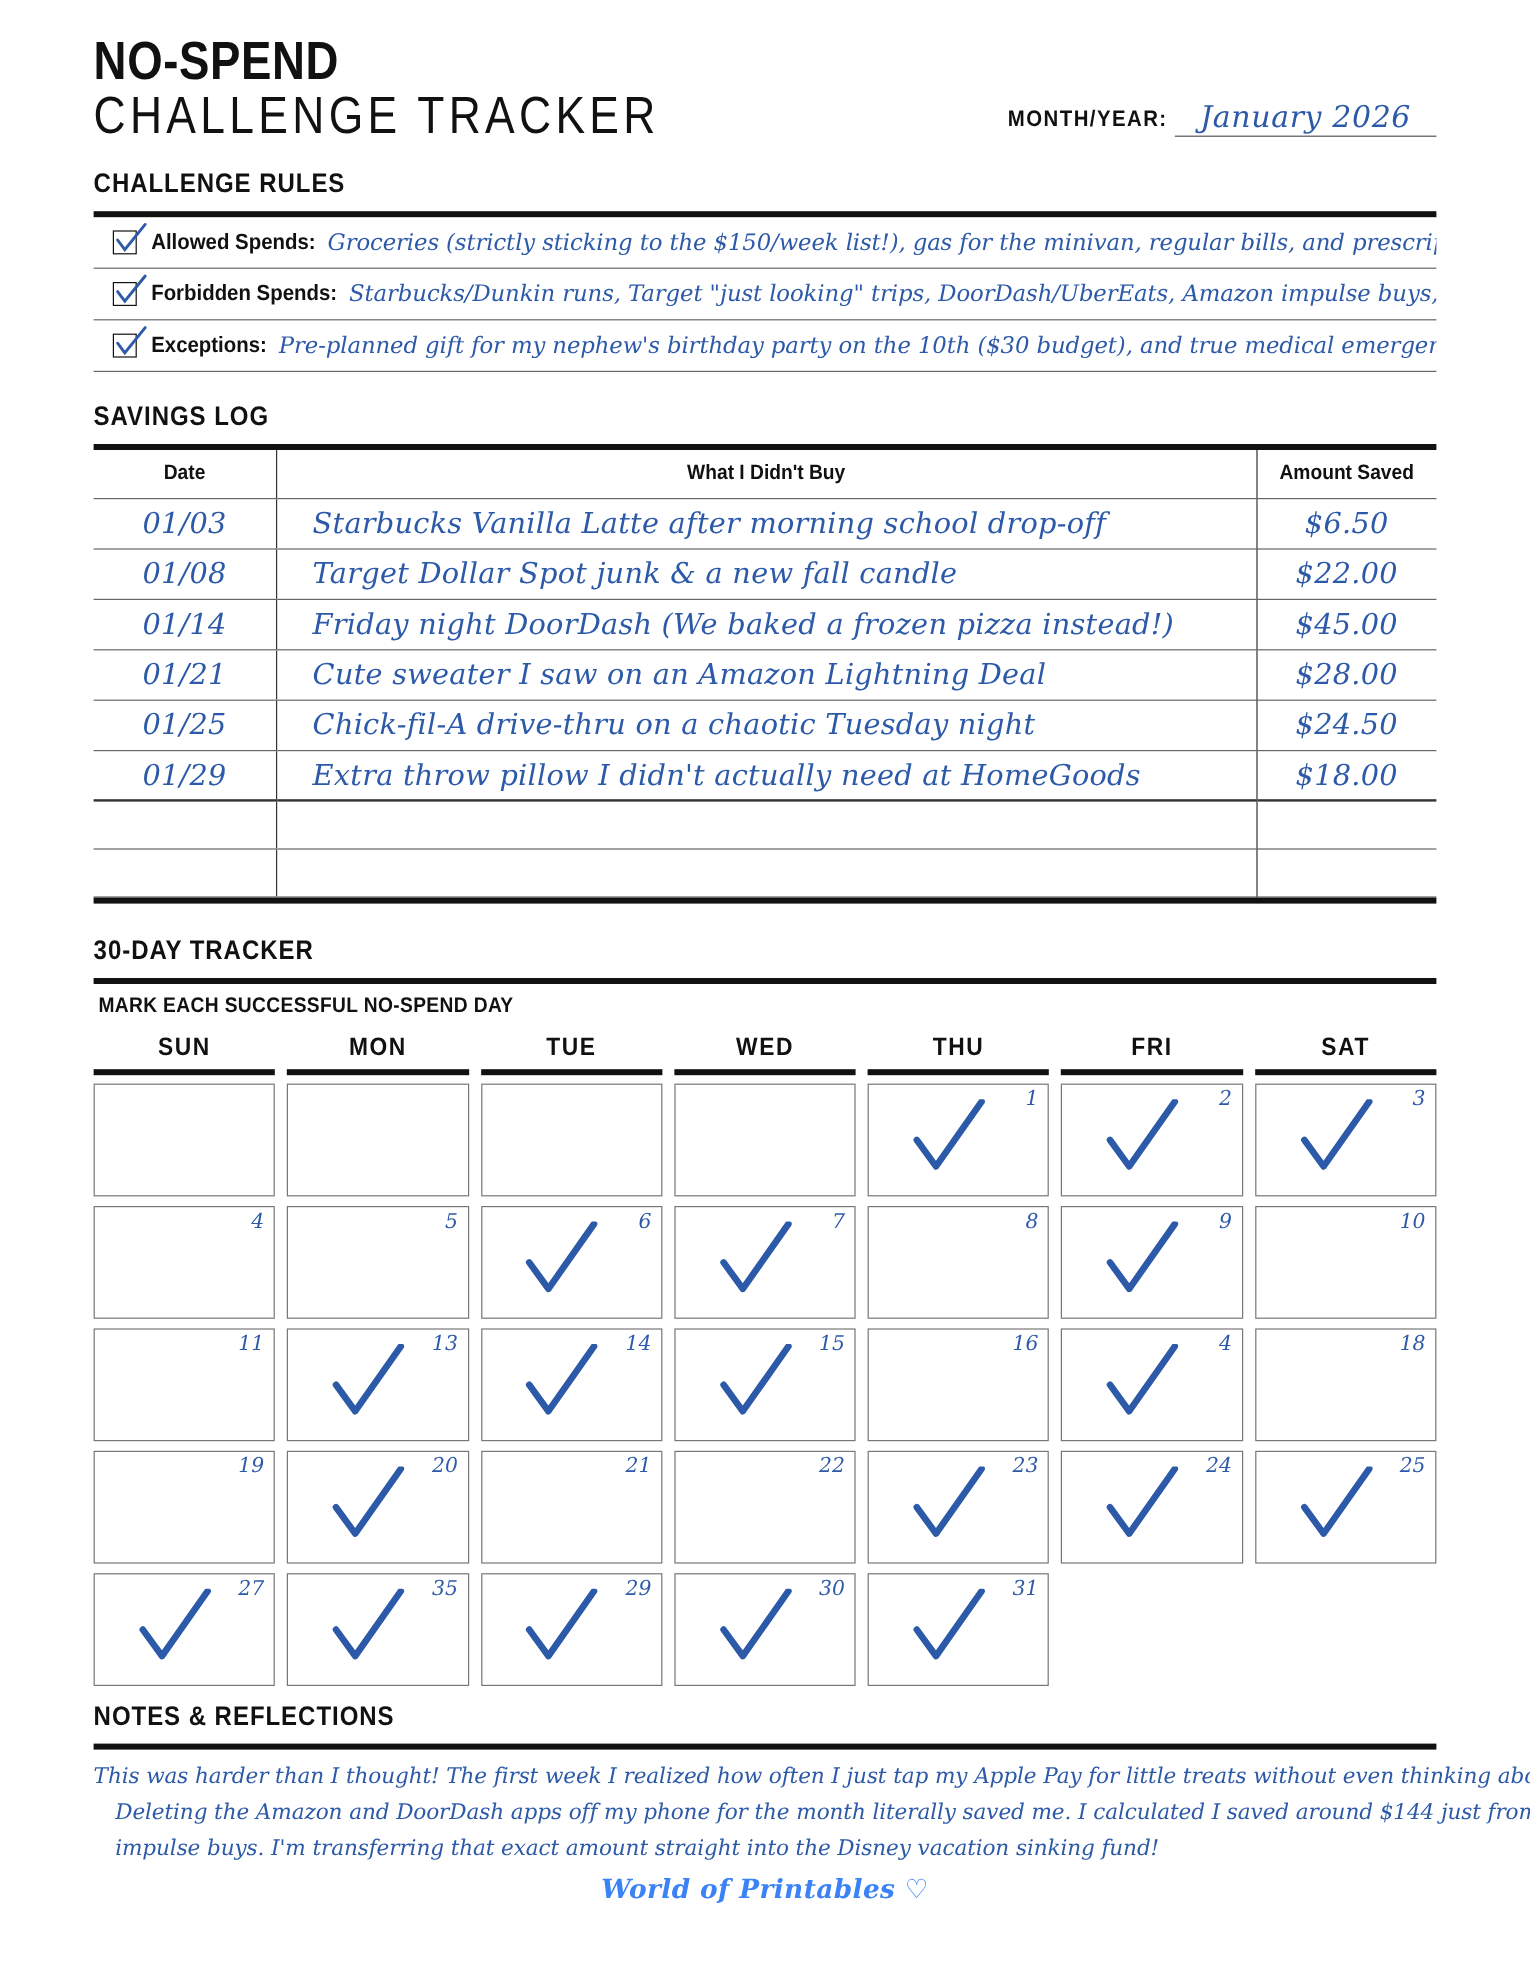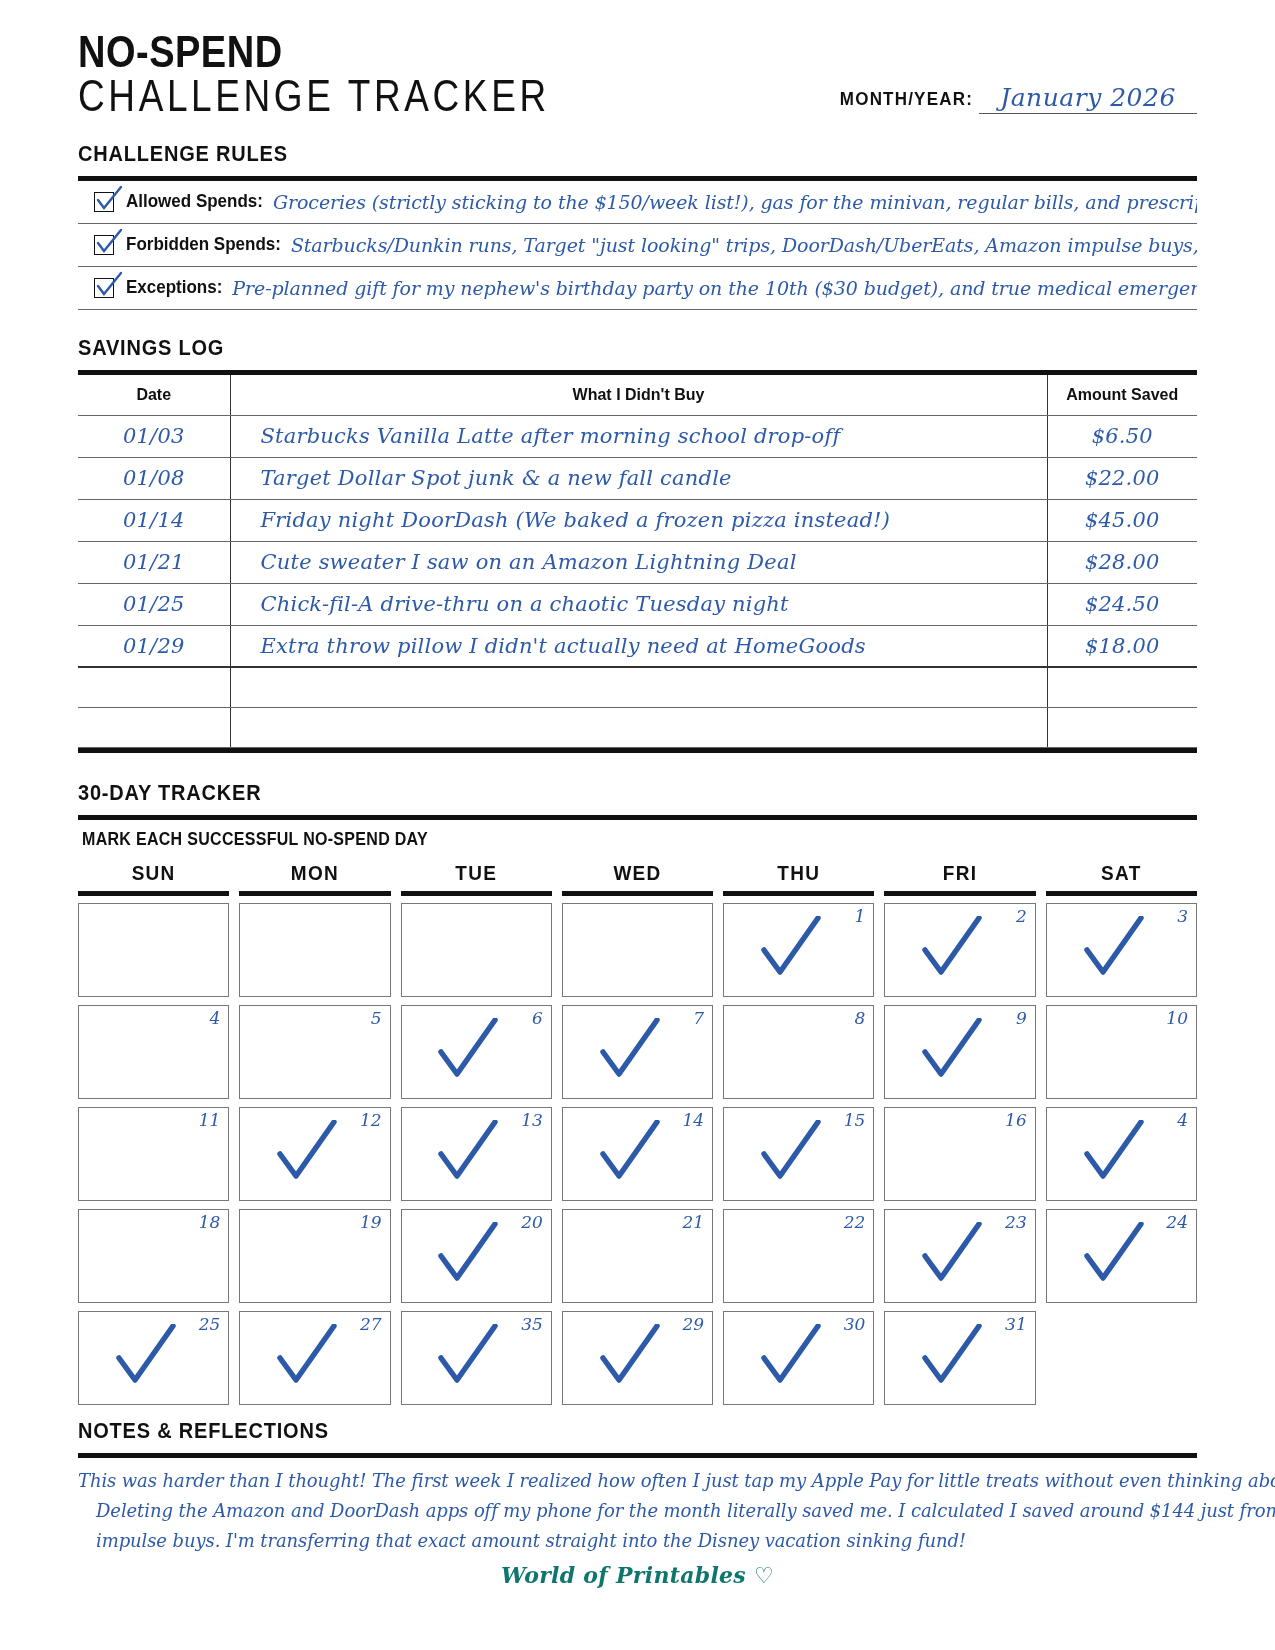--- a/index.html
+++ b/index.html
@@ -136,21 +136,21 @@
   .log-table th {
     font-weight: bold;
     font-size: 16px;
     color: #111;
     transform: scaleY(1.08);
     height: 40px;
   }
   .log-table .c-mid-cell { border-left: 1.6px solid #333; border-right: 1.6px solid #333; }
   .log-table td.cell-date, .log-table td.cell-amt { text-align: center; }
   .log-table td.cell-what { text-align: left; padding-left: 30px; }
-  .log-table td .hand { font-size: 21px; letter-spacing: 0.2px; }
+  .log-table td .hand { font-size: 24px; letter-spacing: 0.2px; }
   .log-table tr.last-filled td { border-bottom: 2px solid #333; }
   .log-table tr.blank-row td { height: 40px; }
   .log-bottom { height: 5px; background: #111; width: 100%; margin-top: 0; }
 
   
   .tracker-section { margin-top: 30px; }
   .tracker-sub {
     font-weight: bold;
     font-size: 16px;
     letter-spacing: 0.3px;
@@ -198,21 +198,21 @@
     letter-spacing: -0.1px;
   }
   .note-line.indent { padding-left: 18px; }
   .footer-logo {
     text-align: center;
     margin-top: 6px;
     font-family: "DejaVu Serif", serif;
     font-style: italic;
     font-weight: bold;
     font-size: 22px;
-    color: #0f766e;
+    color: #3b82f6;
     letter-spacing: 0.3px;
   }
 </style>
 </head>
 <body>
 
 <div class="page">
 
   <div class="header">
     <div class="title-block">
@@ -401,23 +401,20 @@
               <path d="M4 34 L20 56 L58 2" fill="none" stroke="#2d5aa8" stroke-width="5.5" stroke-linecap="round" stroke-linejoin="round"></path>
             </svg></span><span class="daynum hand">9</span></div>
         <div class="cell">
           <span class="daynum hand">10</span>
         </div>
         <div class="cell">
           <span class="daynum hand">11</span>
         </div>
         <div class="cell"><span><svg class="tick" width="62" height="62" viewBox="0 0 62 62" aria-hidden="true">
               <path d="M4 34 L20 56 L58 2" fill="none" stroke="#2d5aa8" stroke-width="5.5" stroke-linecap="round" stroke-linejoin="round"></path>
-            </svg></span><span class="daynum hand">12</span></div>
-        <div class="cell"><span><svg class="tick" width="62" height="62" viewBox="0 0 62 62" aria-hidden="true">
-              <path d="M4 34 L20 56 L58 2" fill="none" stroke="#2d5aa8" stroke-width="5.5" stroke-linecap="round" stroke-linejoin="round"></path>
             </svg></span><span class="daynum hand">13</span></div>
         <div class="cell"><span><svg class="tick" width="62" height="62" viewBox="0 0 62 62" aria-hidden="true">
               <path d="M4 34 L20 56 L58 2" fill="none" stroke="#2d5aa8" stroke-width="5.5" stroke-linecap="round" stroke-linejoin="round"></path>
             </svg></span><span class="daynum hand">14</span></div>
         <div class="cell"><span><svg class="tick" width="62" height="62" viewBox="0 0 62 62" aria-hidden="true">
               <path d="M4 34 L20 56 L58 2" fill="none" stroke="#2d5aa8" stroke-width="5.5" stroke-linecap="round" stroke-linejoin="round"></path>
             </svg></span><span class="daynum hand">15</span></div>
         <div class="cell">
           <span class="daynum hand">16</span>
         </div>

